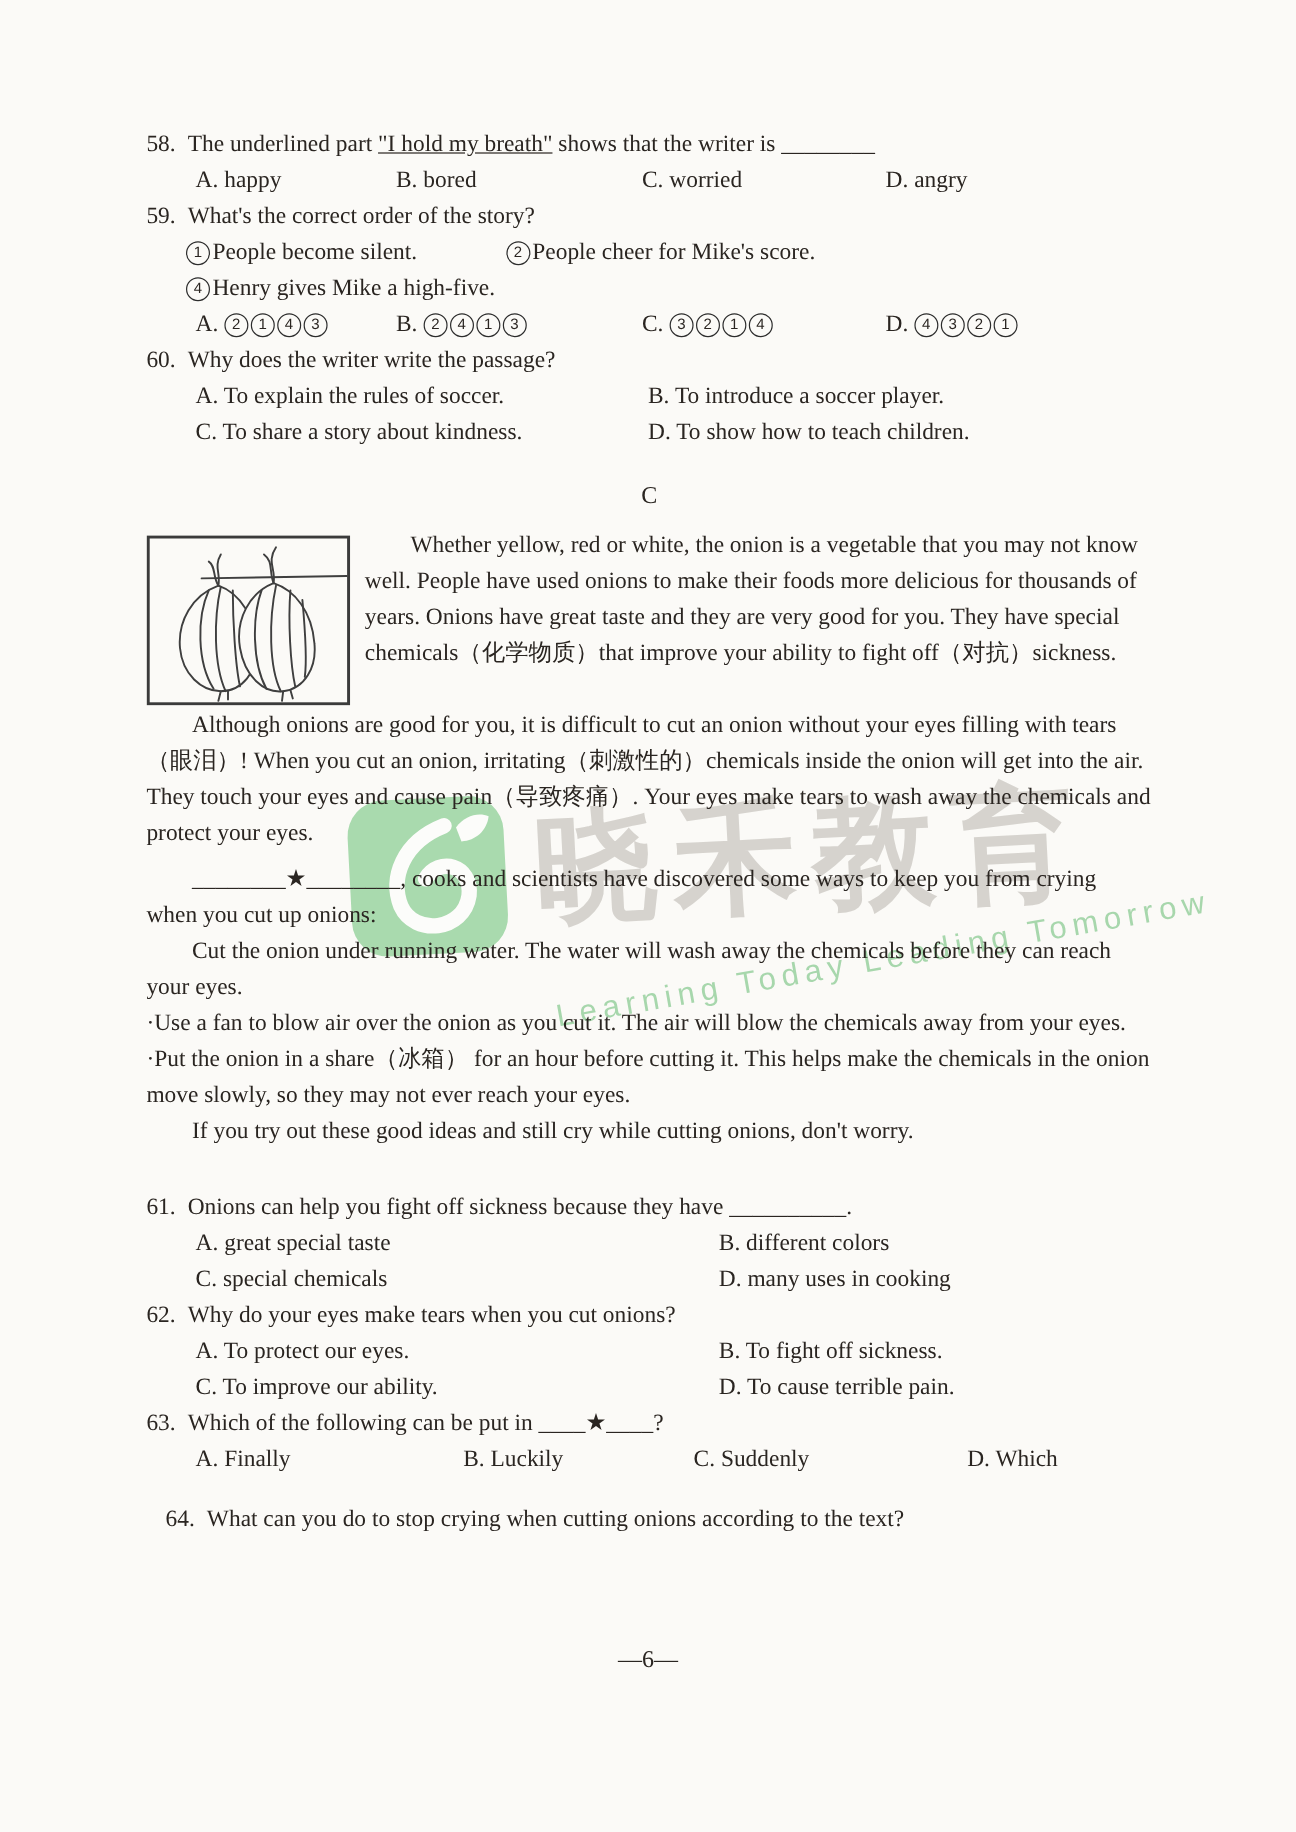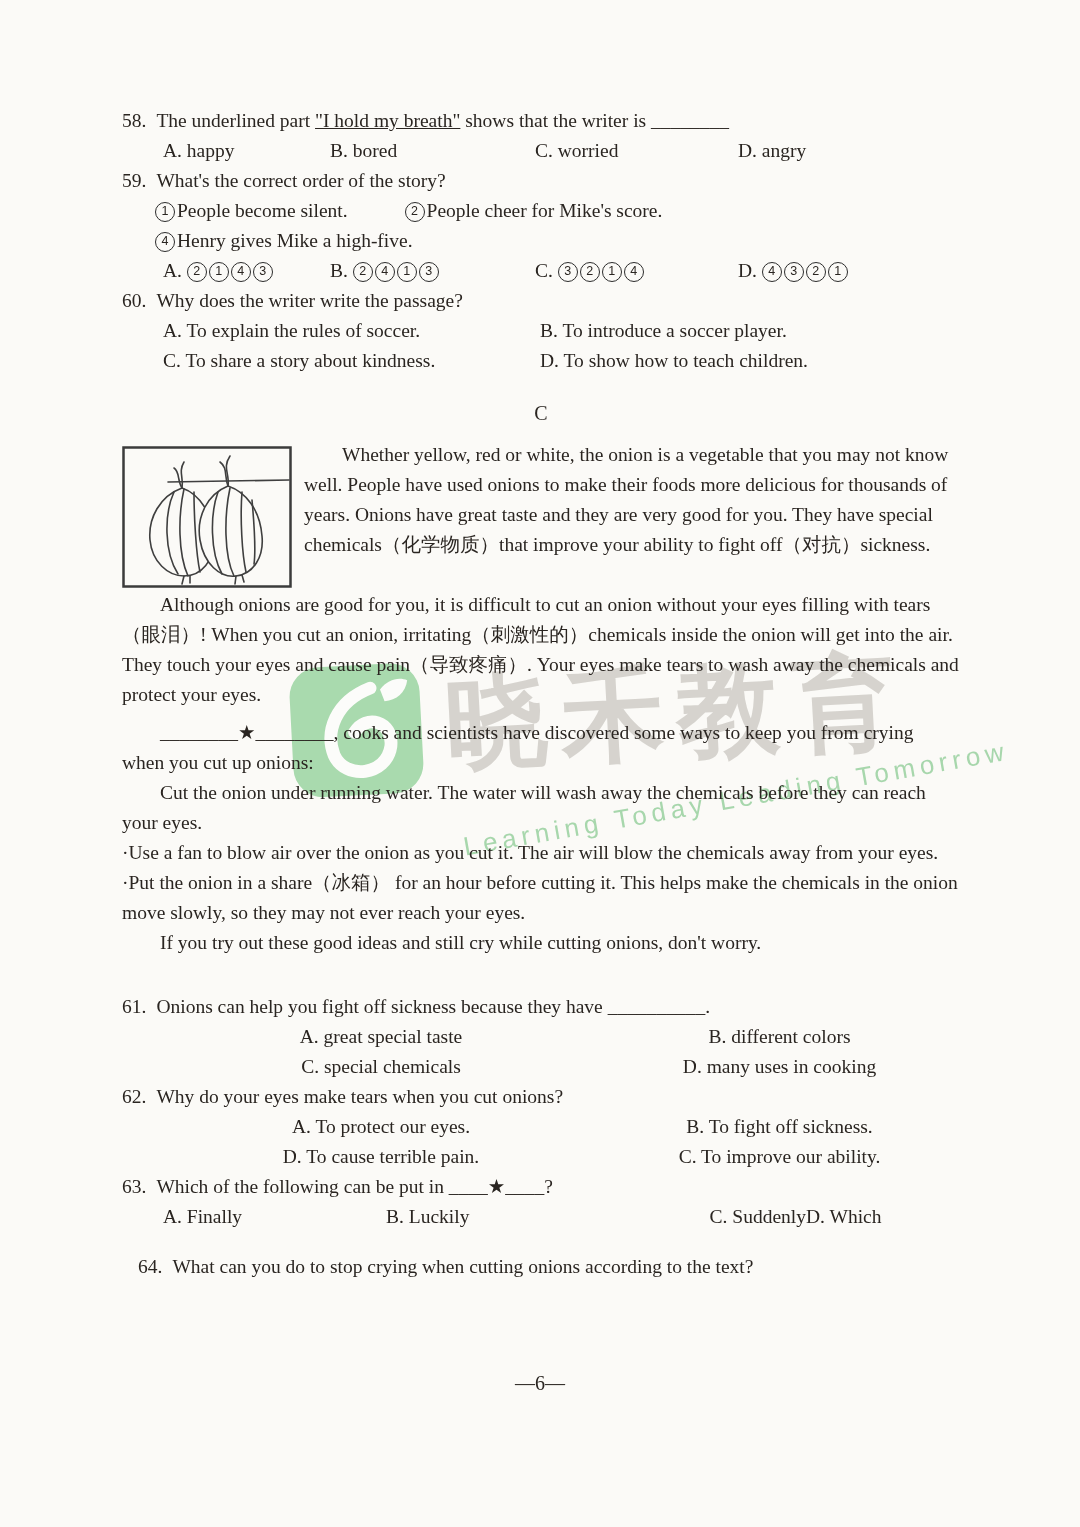--- a/index.html
+++ b/index.html
@@ -22,24 +22,24 @@
   p { margin: 0; }
   .stem { margin: 0; }
   .qnum { margin-right: 10px; }
   .opts { display: flex; padding-left: 41px; }
   .opt { white-space: nowrap; }
   .c4a .opt:nth-child(1) { width: 167px; }
   .c4a .opt:nth-child(2) { width: 205px; }
   .c4a .opt:nth-child(3) { width: 203px; }
   .c63 .opt:nth-child(1) { width: 223px; }
   .c63 .opt:nth-child(2) { width: 192px; }
-  .c63 .opt:nth-child(3) { width: 228px; text-align: right; }
+  .c63 .opt:nth-child(3) { width: 228px; }
   .g2  { display: grid; grid-template-columns: 377px 1fr; padding-left: 41px; }
-  .g2w { grid-template-columns: 436px 1fr; text-align: center; }
-  .order-row { display: flex; gap: 57px; padding-left: 33px; }
+  .g2w { grid-template-columns: 436px 1fr; }
+  .order-row { display: flex; gap: 74px; padding-left: 33px; }
   .cnum {
     display: inline-block; width: 18px; height: 18px;
     border: 1.3px solid #2c2c2c; border-radius: 50%;
     font-size: 12.5px; line-height: 16.5px; text-align: center;
     margin-right: 2px; vertical-align: 2.5px;
     font-family: "Liberation Sans", sans-serif;
   }
   .underlined { text-decoration: underline; }
   .section-label { text-align: center; font-size: 20px; margin: 22px 0 12px; }
   .indent { text-indent: 38px; }
@@ -168,22 +168,22 @@
         <span class="opt">C. special chemicals</span>
         <span class="opt">D. many uses in cooking</span>
       </p>
     </section>
 
     <section>
       <p class="stem"><span class="qnum">62.</span><span>Why do your eyes make tears when you cut onions?</span></p>
       <p class="g2 g2w">
         <span class="opt">A. To protect our eyes.</span>
         <span class="opt">B. To fight off sickness.</span>
+        <span class="opt">C. To improve our ability.</span>
         <span class="opt">D. To cause terrible pain.</span>
-        <span class="opt">C. To improve our ability.</span>
       </p>
     </section>
 
     <section>
       <p class="stem"><span class="qnum">63.</span><span>Which of the following can be put in </span><span>____★____?</span></p>
       <p class="opts c63">
         <span class="opt">A. Finally</span>
         <span class="opt">B. Luckily</span>
         <span class="opt">C. Suddenly</span>
         <span class="opt">D. Which</span>

